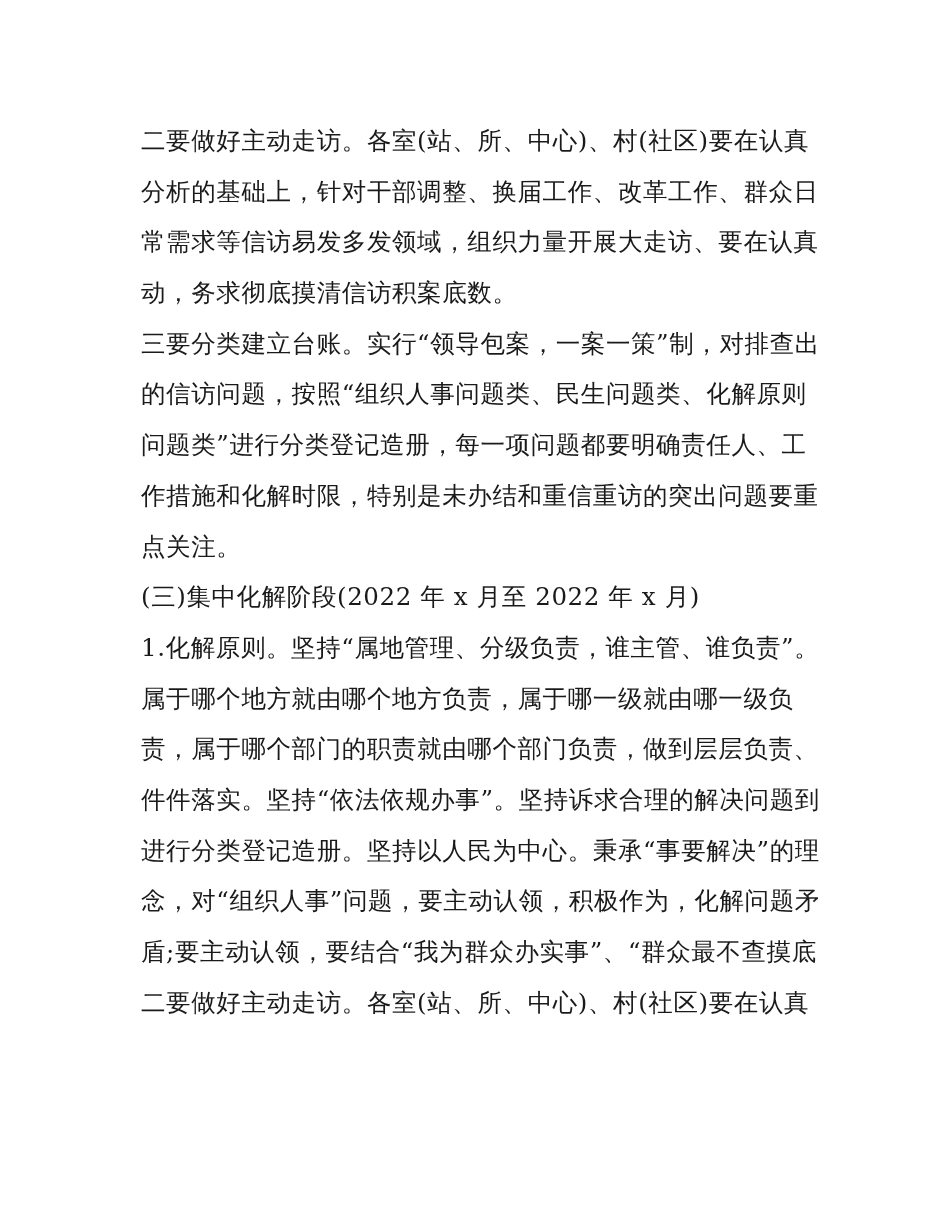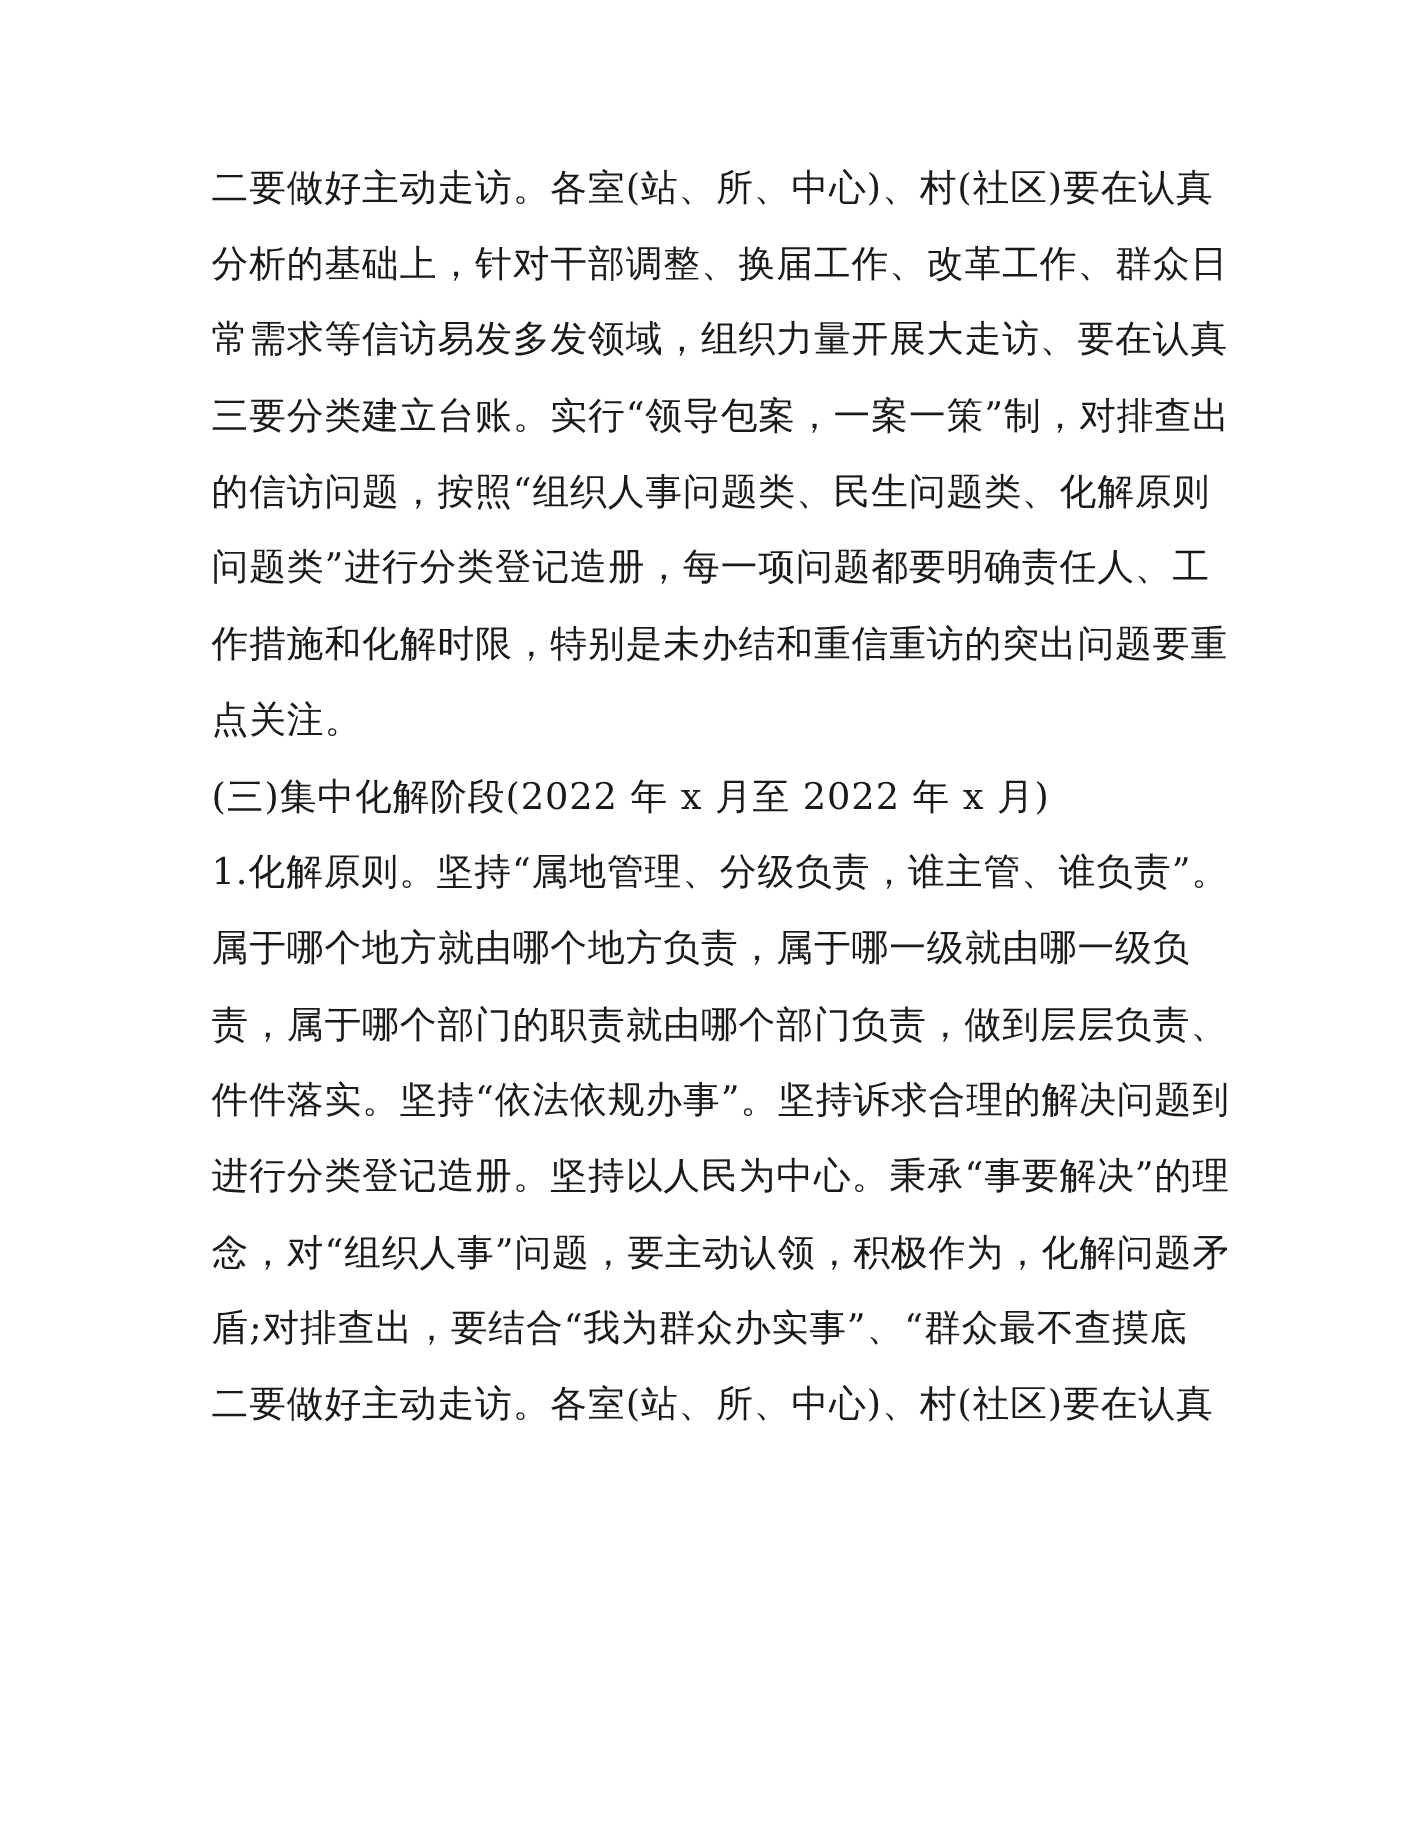--- a/index.html
+++ b/index.html
@@ -11,45 +11,46 @@
       width: 950px;
       height: 1229px;
       position: relative;
       overflow: hidden;
       font-family: "DejaVu Serif", "Liberation Serif", serif;
       color: #1a1a1a;
     }
     .page {
       position: absolute;
       left: 141px;
-      top: 104px;
+      top: 120px;
       width: 680px;
     }
     .line {
       height: 50.7px;
       line-height: 42px;
       font-size: 24.5px;
       white-space: nowrap;
       letter-spacing: 0.6px;
     }
   </style>
 </head>
 <body>
 
 <div class="page">
   <div class="line">二要做好主动走访。各室(站、所、中心)、村(社区)要在认真</div>
   <div class="line">分析的基础上，针对干部调整、换届工作、改革工作、群众日</div>
   <div class="line">常需求等信访易发多发领域，组织力量开展大走访、要在认真</div>
+  <div class="line">动，务求彻底摸清信访积案底数。</div>
   <div class="line">三要分类建立台账。实行“领导包案，一案一策”制，对排查出</div>
   <div class="line">的信访问题，按照“组织人事问题类、民生问题类、化解原则</div>
   <div class="line">问题类”进行分类登记造册，每一项问题都要明确责任人、工</div>
   <div class="line">作措施和化解时限，特别是未办结和重信重访的突出问题要重</div>
   <div class="line">点关注。</div>
   <div class="line">(三)集中化解阶段(2022 年 x 月至 2022 年 x 月)</div>
   <div class="line">1.化解原则。坚持“属地管理、分级负责，谁主管、谁负责”。</div>
   <div class="line">属于哪个地方就由哪个地方负责，属于哪一级就由哪一级负</div>
   <div class="line">责，属于哪个部门的职责就由哪个部门负责，做到层层负责、</div>
   <div class="line">件件落实。坚持“依法依规办事”。坚持诉求合理的解决问题到</div>
   <div class="line">进行分类登记造册。坚持以人民为中心。秉承“事要解决”的理</div>
   <div class="line">念，对“组织人事”问题，要主动认领，积极作为，化解问题矛</div>
-  <div class="line">盾;对排查出，要结合“我为群众办实事”、“群众最不查摸底</div>
+  <div class="line">盾;要主动认领，要结合“我为群众办实事”、“群众最不查摸底</div>
   <div class="line">二要做好主动走访。各室(站、所、中心)、村(社区)要在认真</div>
 </div>
 
 </body></html>

